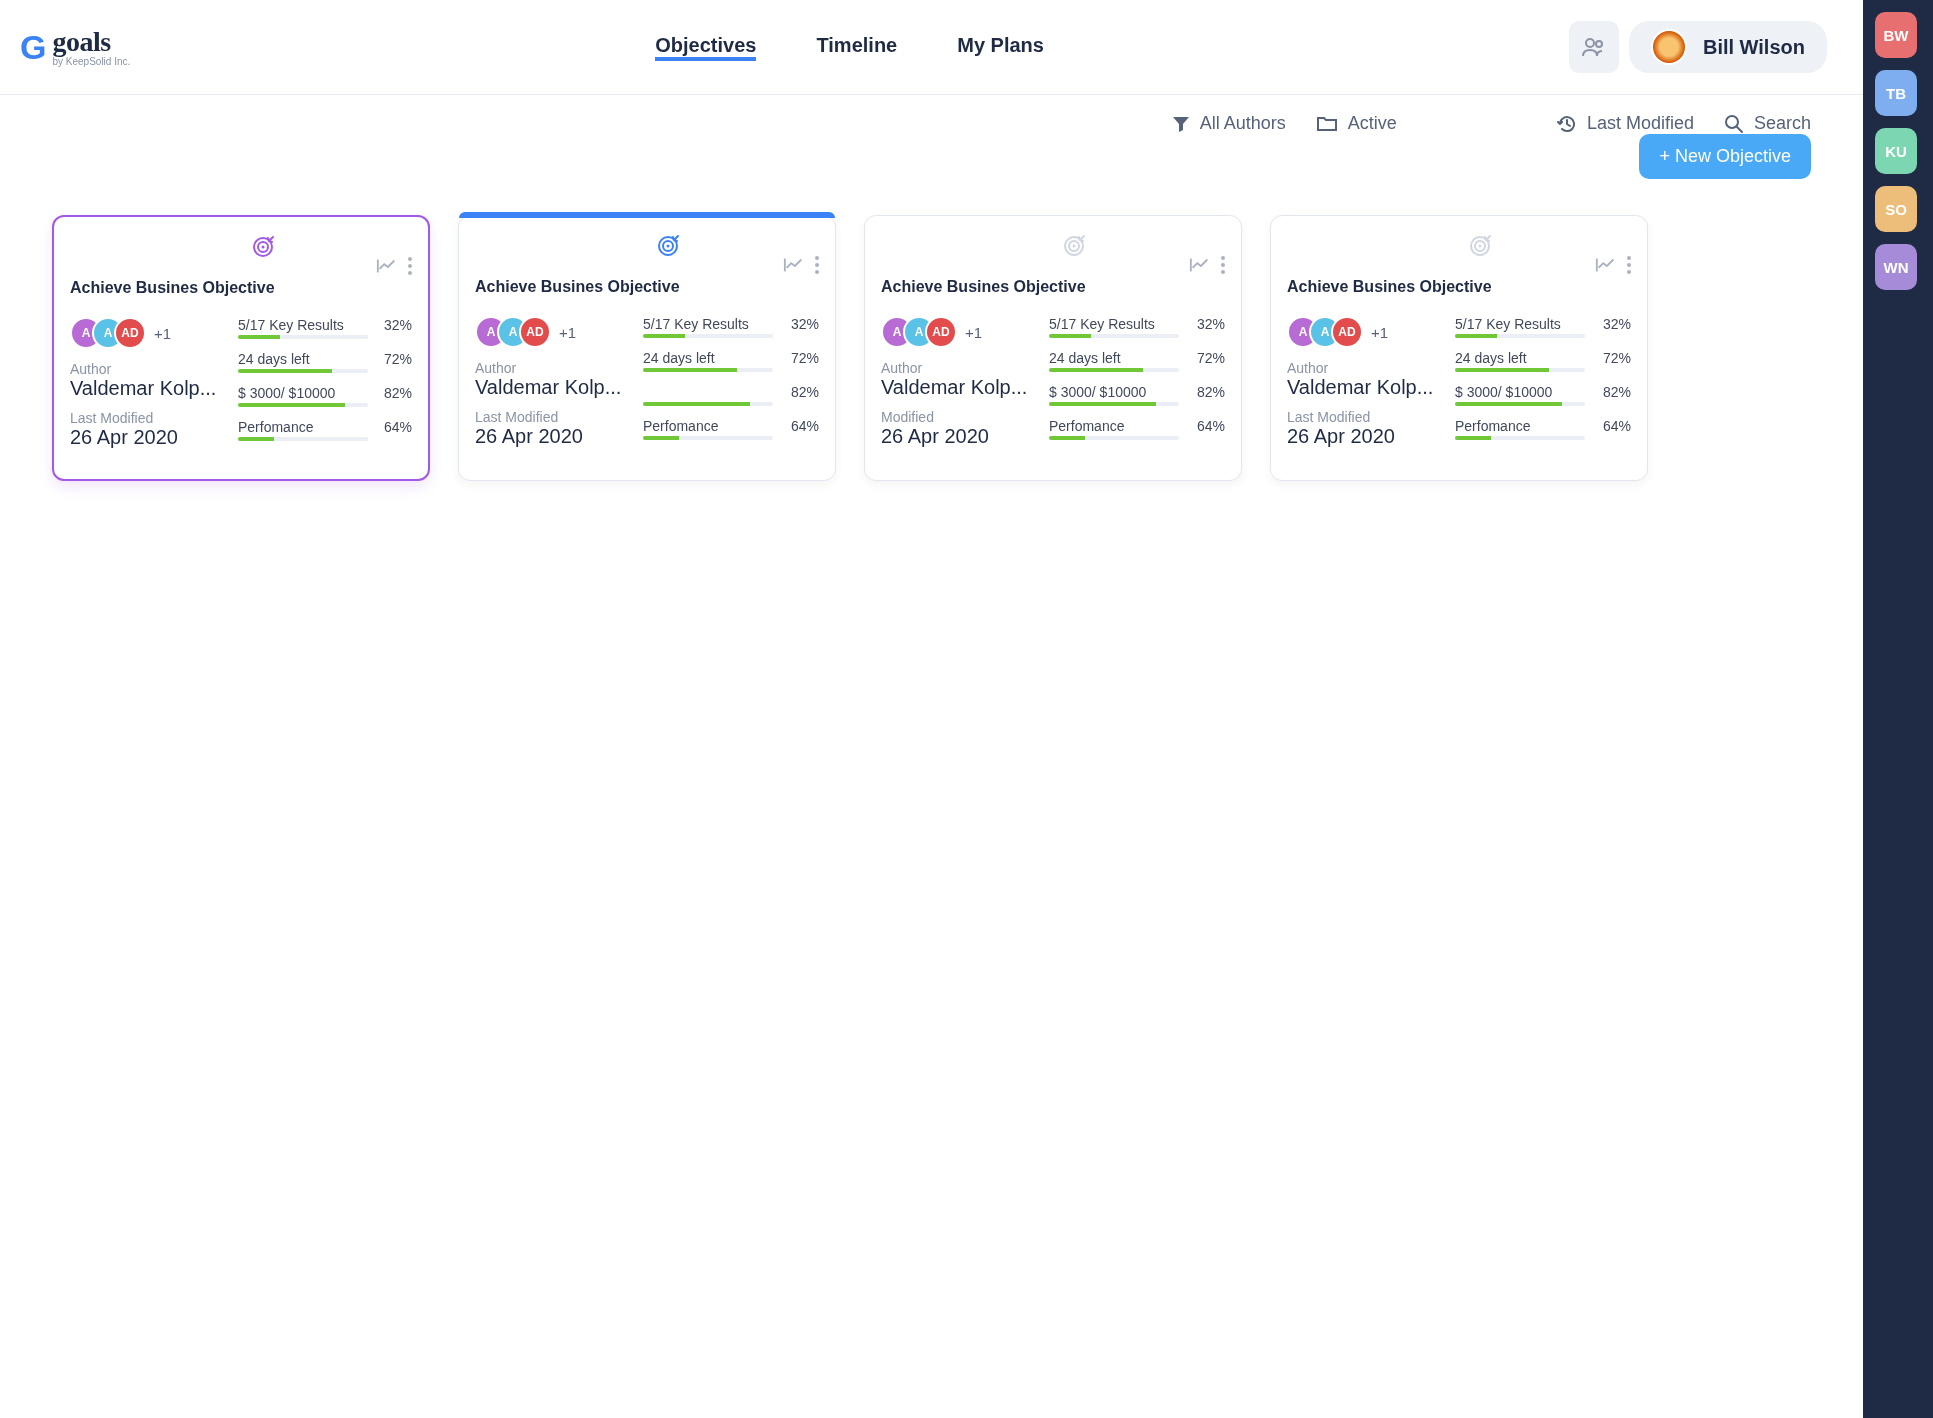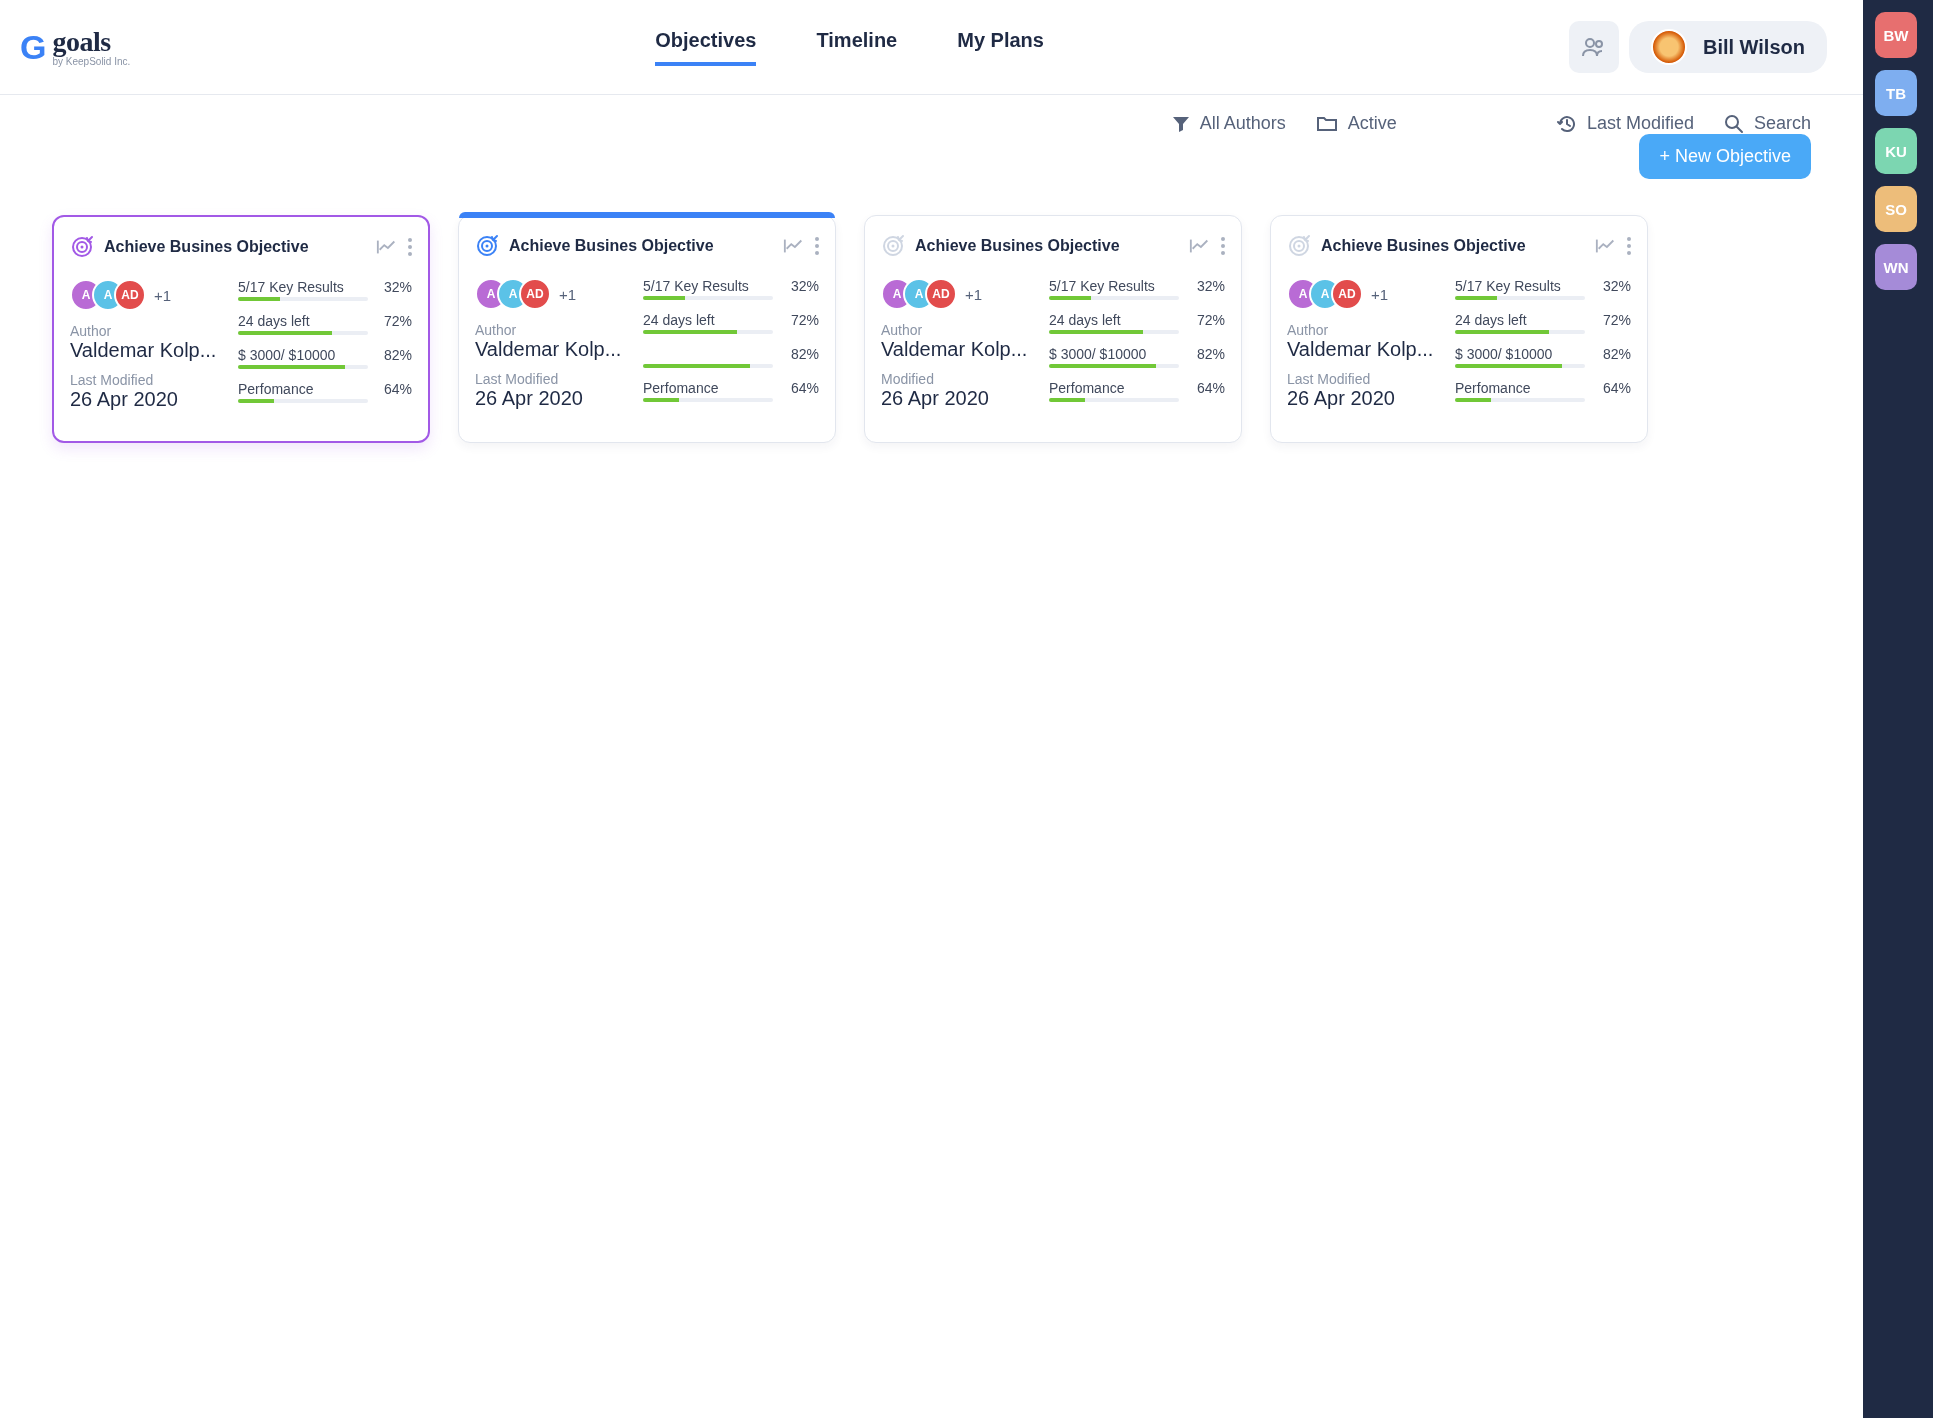--- a/index.html
+++ b/index.html
@@ -28,21 +28,21 @@
     padding: 0 36px 0 20px;
     justify-content: space-between;
   }
   .logo { display:flex; align-items:center; gap:8px; }
   .logo-mark { font-size:34px; font-weight:900; color:#3b82f6; letter-spacing:-2px; }
   .logo-text { font-size:28px; font-weight:800; color:#1f2a44; letter-spacing:-.5px; line-height:1;font-family:Liberation Serif, serif; }
   .logo-sub { font-size:10px; color:#8a94a6; }
   .nav { display:flex; gap:60px; }
   .nav a {
     color:#1f2a44; font-size:20px; font-weight:600; text-decoration:none;
-    padding-bottom:10px; border-bottom:4px solid transparent;
+    border-bottom:4px solid transparent;
   }
   .nav a.active { border-bottom-color:#3b82f6; }
   .header-right { display:flex; gap:10px; align-items:center; }
   .team-btn {
     width:50px; height:52px; background:#eef1f6; border-radius:10px;
     display:flex; align-items:center; justify-content:center; color:#6b7280; font-size:22px;
   }
   .user-chip {
     display:flex; align-items:center; gap:16px; background:#eef1f6;
     padding:8px 22px; border-radius:20px; font-size:20px; font-weight:600; color:#1f2a44;
@@ -91,21 +91,21 @@
     box-shadow: 0 4px 10px rgba(30,40,70,.05);
   }
   .card.sel { border:2px solid #a259e6; box-shadow:0 6px 14px rgba(162,89,230,.15); }
   .card.blue::before {
     content:""; position:absolute; top:-4px; left:0; right:0; height:6px; background:#3b82f6;
     border-radius:8px 8px 0 0;
   }
   .card-head {
     display:flex; align-items:center; justify-content:space-between; margin-bottom:20px;
   }
-  .ch-left { display:flex; align-items:center; gap:10px; }
+  .ch-left { display:flex; align-items:flex-end; gap:20px;flex-direction:column; }
   .target-icon { width:24px; height:24px; flex-shrink:0; }
   .card-title { font-size:16px; font-weight:700; color:#1f2a44; }
   .ch-right { display:flex; align-items:center; gap:10px; color:#aab1c0;}
   .trend-icon { width:22px; height:18px; }
   .dots-icon  { font-size:20px; line-height:0.5; display:flex; flex-direction:column; gap:3px; }
   .dots-icon span { width:4px; height:4px; border-radius:50%; background:#aab1c0; display:block;}
   .card-body { display:flex; gap:18px; }
   .body-left { width:150px; }
   .avatars { display:flex; align-items:center; margin-bottom:12px; }
   .av { width:32px; height:32px; border-radius:50%; border:2px solid #fff; display:flex; align-items:center; justify-content:center; font-size:12px; font-weight:700; color:#fff; }

